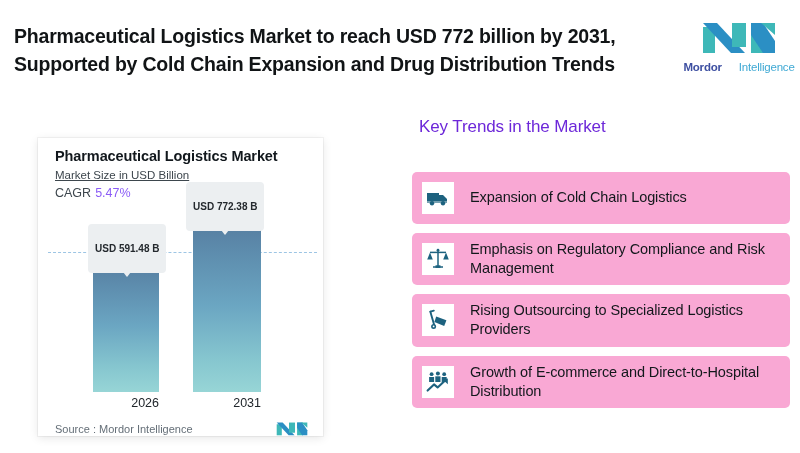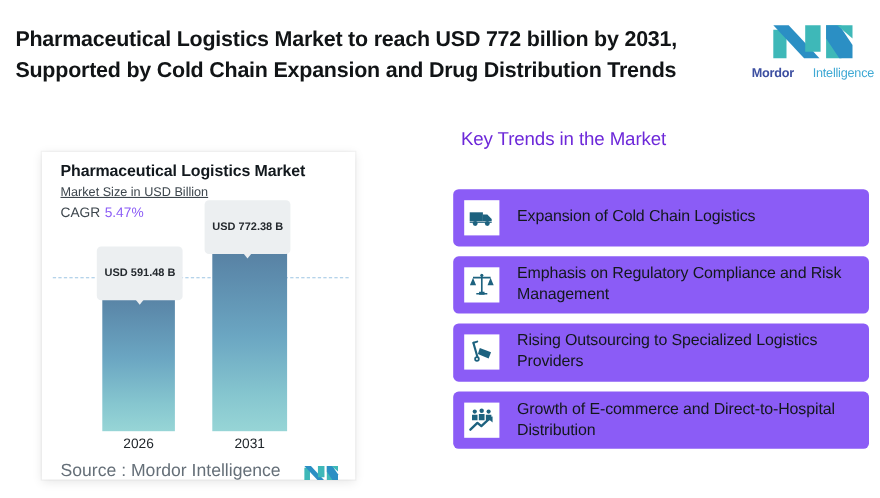--- a/index.html
+++ b/index.html
@@ -139,36 +139,36 @@
     border-top: 5px solid #eceff1;
   }
   #label-2026 { left: 50px; top: 14px; }
   #label-2031 { left: 148px; top: -28px; }
 
   .axis-label {
     position: absolute;
     top: 258px;
     font-size: 12.5px;
     color: #20262b;
-    text-align: center;
+    text-align: right;
   }
   #axis-2026 { left: 55px; width: 66px; }
   #axis-2031 { left: 155px; width: 68px; }
 
   #source-row {
     position: absolute;
     left: 17px;
     right: 14px;
     top: 282px;
     display: flex;
     align-items: center;
     justify-content: space-between;
   }
   #source-text {
-    font-size: 16px;
+    font-size: 11px;
     color: #656f78;
   }
 
   
   #trends-heading {
     position: absolute;
     left: 419px;
     top: 117px;
     font-size: 17px;
     font-weight: normal;
@@ -176,21 +176,21 @@
     letter-spacing: -0.1px;
   }
   #trend-list {
     position: absolute;
     left: 412px;
     top: 172px;
     width: 378px;
   }
   .trend-card {
     position: relative;
-    background: #8b5cf6;
+    background: #f9a8d4;
     border-radius: 5px;
     min-height: 52px;
     margin-bottom: 9px;
     display: flex;
     align-items: center;
     padding: 7px 12px 7px 10px;
     box-sizing: border-box;
   }
   .trend-icon-tile {
     flex: 0 0 auto;

